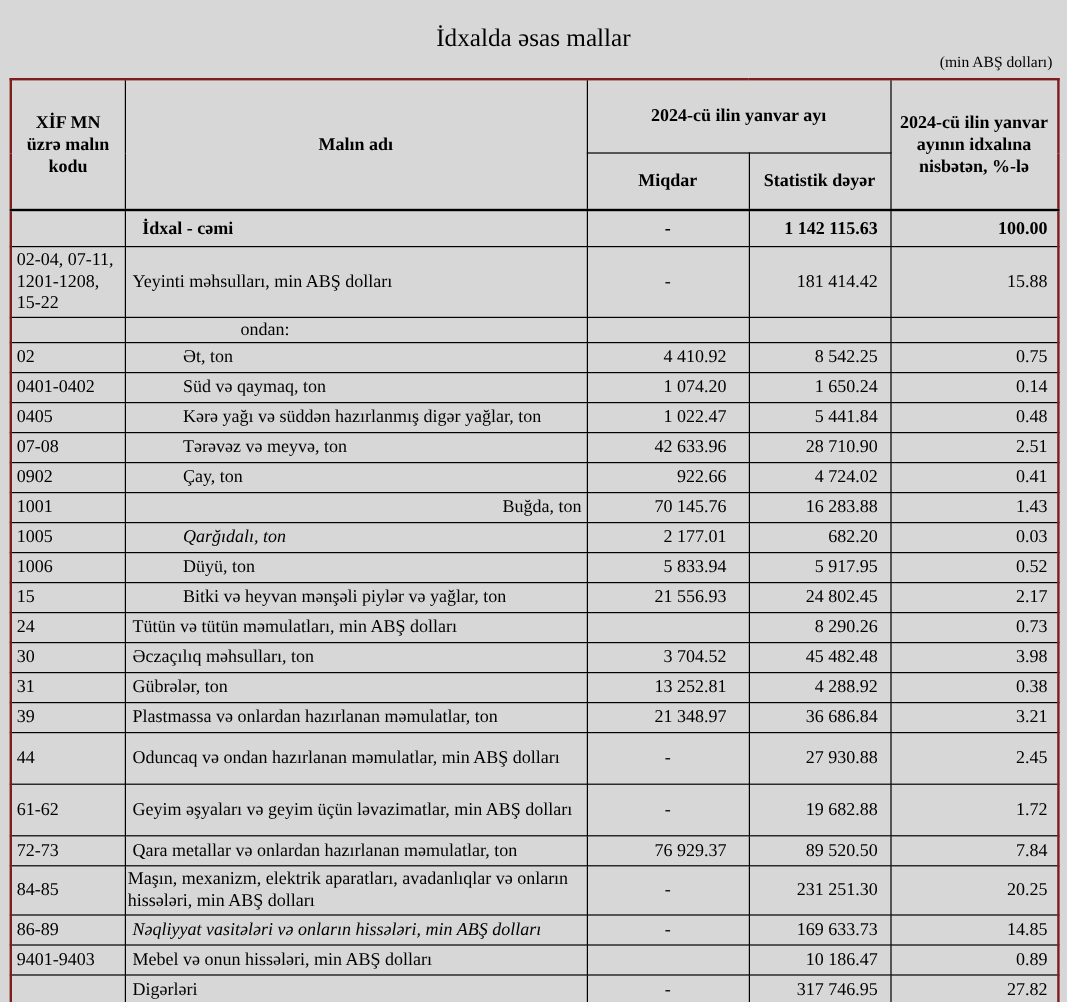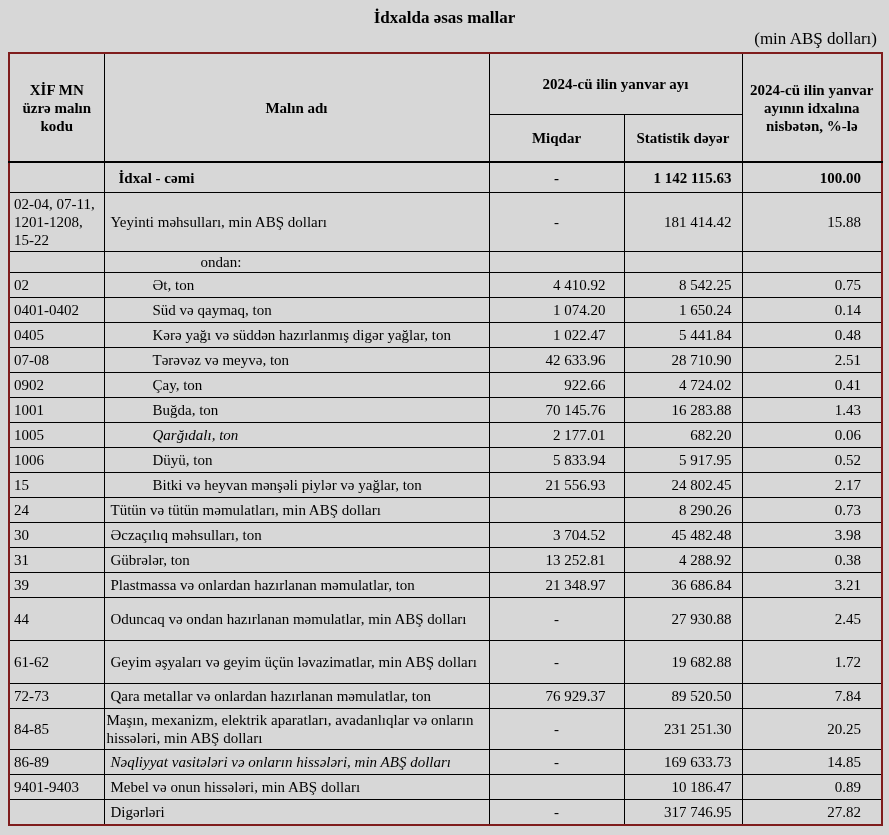--- a/index.html
+++ b/index.html
@@ -11,29 +11,29 @@
     font-family: "Liberation Serif", serif;
     color: #000;
   }
   .page {
     width: 889px;
     height: 835px;
     overflow: hidden;
   }
   .page-title {
     margin: 0;
-    padding-top: 5px;
+    padding-top: 18px;
     text-align: center;
-    font-size: 17px;
-    font-weight: bold;
+    font-size: 21px;
+    font-weight: normal;
     line-height: 26px;
   }
   .unit-note {
     text-align: right;
-    font-size: 17px;
+    font-size: 13px;
     line-height: 16px;
     padding-right: 12px;
     margin-bottom: 2px;
   }
   table.imports {
     margin: 5px 8px;
     width: 873px;
     border-collapse: collapse;
     border: 2px solid #7f1d1d;
     table-layout: fixed;
@@ -62,21 +62,21 @@
 
   tbody td {
     padding: 2px 4px;
     height: 20px;
     line-height: 18px;
   }
   td.code  { text-align: left; padding-left: 4px; }
   td.name  { text-align: left; }
   td.qty   { text-align: right; padding-right: 18px; }
   td.value { text-align: right; padding-right: 10px; }
-  td.share { text-align: right; padding-right: 20px; }
+  td.share { text-align: right; padding-right: 8px; }
   td.dash  { text-align: center; padding-right: 4px; }
 
   tr.row-total { font-weight: bold; }
   tr.row-total td { height: 25px; }
   tr.row-subheader td { height: 15px; line-height: 16px; }
   tr.tall td { height: 38px; }
 </style>
 </head>
 <body>
 
@@ -158,31 +158,31 @@
         </tr>
         <tr>
           <td class="code">0902</td>
           <td class="name" style="padding-left: 48px;">Çay, ton</td>
           <td class="qty">922.66</td>
           <td class="value">4 724.02</td>
           <td class="share">0.41</td>
         </tr>
         <tr>
           <td class="code">1001</td>
-          <td class="name" style="padding-left: 48px;">Buğda, ton</td>
+          <td class="name" style="padding-left: 60px; text-align: right;">Buğda, ton</td>
           <td class="qty">70 145.76</td>
           <td class="value">16 283.88</td>
           <td class="share">1.43</td>
         </tr>
         <tr>
           <td class="code">1005</td>
           <td class="name" style="padding-left: 48px; font-style: italic;">Qarğıdalı, ton</td>
           <td class="qty">2 177.01</td>
           <td class="value">682.20</td>
-          <td class="share">0.06</td>
+          <td class="share">0.03</td>
         </tr>
         <tr>
           <td class="code">1006</td>
           <td class="name" style="padding-left: 48px;">Düyü, ton</td>
           <td class="qty">5 833.94</td>
           <td class="value">5 917.95</td>
           <td class="share">0.52</td>
         </tr>
         <tr>
           <td class="code">15</td>

